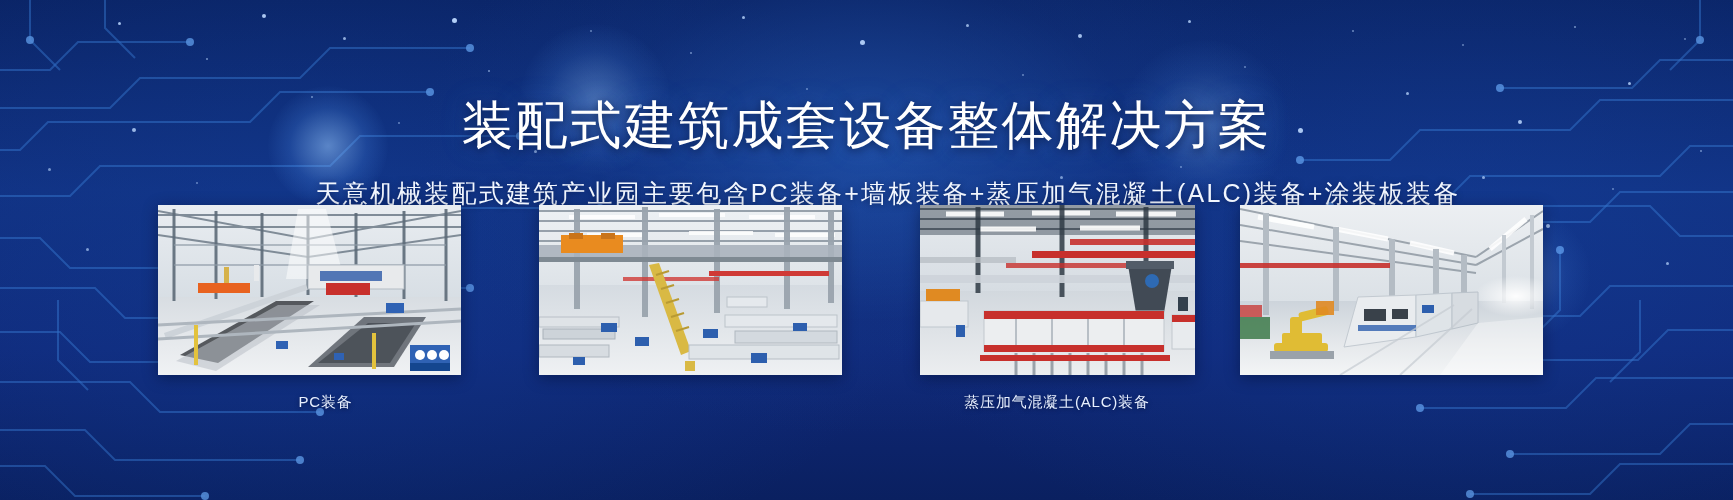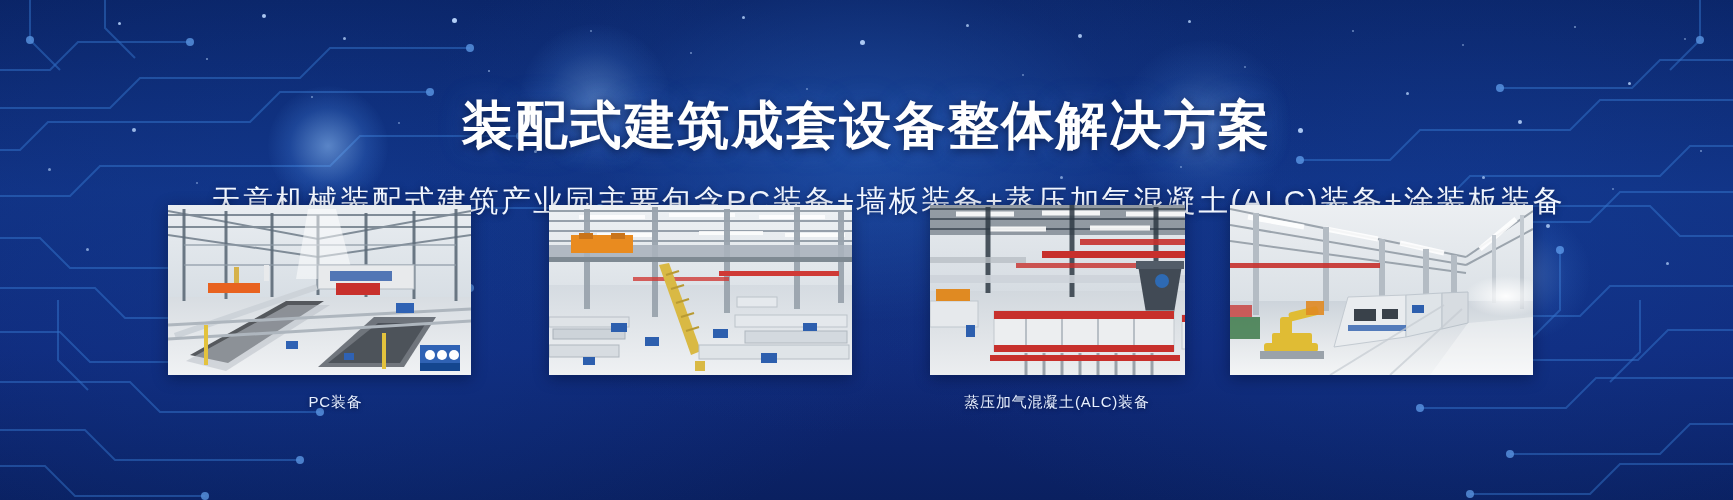--- a/index.html
+++ b/index.html
@@ -32,31 +32,31 @@
     background:radial-gradient(circle, rgba(150,200,255,.55) 0%, rgba(90,160,255,.18) 45%, rgba(60,120,220,0) 72%);
     pointer-events:none;
   }
 
   
   .headline-wrap{
     position:absolute;left:0;right:0;top:62px;text-align:center;z-index:5;
   }
   .headline{
     display:inline-block;
-    font-size:52px;line-height:1.08;font-weight:700;color:#ffffff;
+    font-size:52px;line-height:1.08;font-weight:400;color:#ffffff;
     letter-spacing:2px;
     text-shadow:0 2px 10px rgba(2,14,48,.75), 0 0 26px rgba(80,150,255,.35);
     white-space:nowrap;
   }
   .subhead-wrap{
     position:absolute;left:0;right:0;top:153px;text-align:center;z-index:5;
   }
   .subhead{
     display:inline-block;
-    font-size:30px;line-height:1.2;font-weight:400;color:#f2f7ff;
+    font-size:25px;line-height:1.2;font-weight:400;color:#f2f7ff;
     letter-spacing:2.2px;white-space:nowrap;
     text-shadow:0 1px 6px rgba(2,14,48,.6);
     margin-left:43px;
   }
 
   
   .cards{
     position:absolute;left:0;right:0;top:205px;z-index:6;
     display:flex;justify-content:center;align-items:flex-start;
     gap:45px;
@@ -68,21 +68,21 @@
     box-shadow:0 3px 14px rgba(2,12,40,.45);
   }
   .photo svg{display:block;width:303px;height:170px;}
   .caption{
     margin-top:18px;text-align:center;
     font-size:15px;color:#e8f0ff;letter-spacing:.8px;
     text-shadow:0 1px 4px rgba(2,14,48,.6);
     white-space:nowrap;
   }
   .card:nth-child(3) .photo,
-  .card:nth-child(3){width:255px;}
+  .card:nth-child(3){width:275px;}
 </style>
 </head>
 <body>
 
 <div class="banner">
 
   <div class="circuit">
     <svg viewBox="0 0 1733 500" preserveAspectRatio="none" aria-hidden="true">
       <g fill="none" stroke="#3d83dd" stroke-width="2" stroke-opacity="0.55">
 

